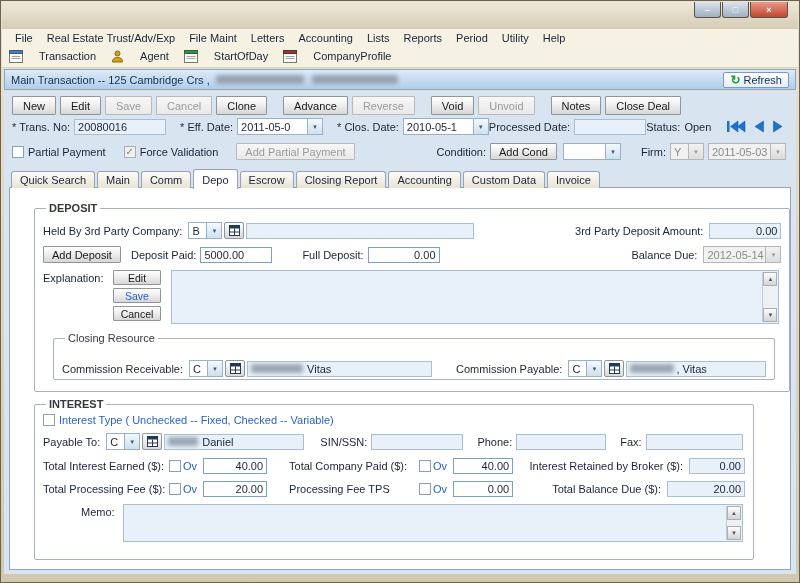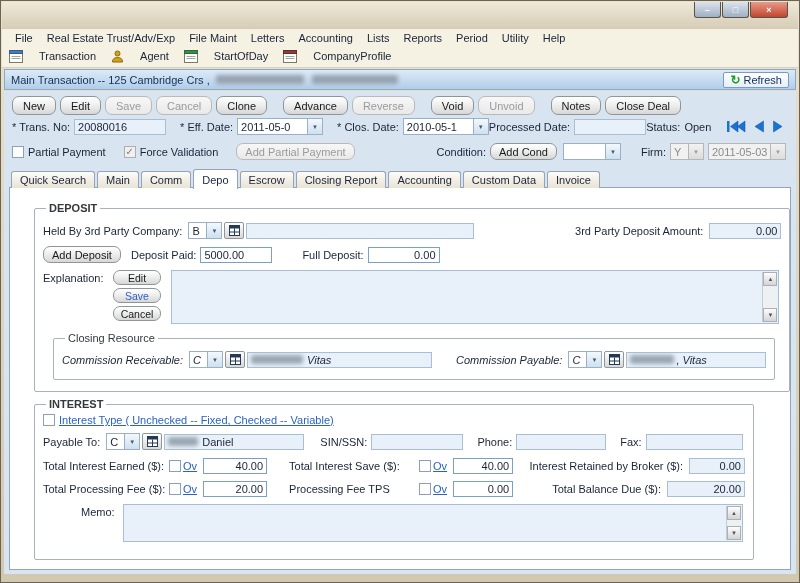--- a/index.html
+++ b/index.html
@@ -31,32 +31,32 @@
   .refresh-btn { margin-left:auto; display:flex; align-items:center; gap:3px; height:16px;
                  background:linear-gradient(#ffffff,#e6eef8); border:1px solid #7a9cc4; border-radius:2px;
                  padding:0 6px; color:#10305c; font-size:11px; font-family:inherit; }
   .refresh-icon { color:#1f9d27; font-weight:bold; font-size:12px; line-height:10px; }
 
   .redact { display:inline-block; height:9px; border-radius:2px; background:#8d99a6; filter:blur(2px); opacity:.85; }
 
   
   .main-panel { position:absolute; top:90px; left:3px; right:3px; bottom:8px; background:#d9e4f1; }
 
-  .btn { height:19px; padding:1px 10px; border:1px solid #8f9698; border-radius:7px; font-size:11px; color:#1a1a1a;
+  .btn { height:19px; padding:1px 10px; border:1px solid #8f9698; border-radius:1px; font-size:11px; color:#1a1a1a;
          background:linear-gradient(#ffffff,#efefef 45%,#d7d7d7); font-family:inherit; white-space:nowrap; }
   .btn.disabled { color:#9b9b9b; border-color:#b9b9b9; background:linear-gradient(#f7f7f7,#e9e9e9); }
   .btn.sm { height:17px; padding:0 8px; }
   .gap8 { width:8px; }
 
   .action-row { position:absolute; top:5px; left:8px; display:flex; align-items:center; gap:4px; }
   .record-row { position:absolute; top:27px; left:8px; right:8px; display:flex; align-items:center; }
   .options-row { position:absolute; top:52px; left:8px; right:8px; display:flex; align-items:center; }
 
   .lbl { white-space:nowrap; color:#1a2438; }
-  .blue { color:#2a62c8;text-decoration:underline; }
+  .blue { color:#2a62c8; }
 
   .fld { height:16px; border:1px solid #a9bed2; background:#e8f1fa; padding:1px 3px; display:flex; align-items:center; overflow:hidden; white-space:nowrap; }
   .fld.white { background:#fff; border-color:#7aa0c4; }
   .fld.num { justify-content:flex-end; }
 
   .combo { height:17px; border:1px solid #98b0c8; background:#fff; display:inline-flex; align-items:stretch; overflow:hidden; }
   .combo .val { flex:1; padding:0 3px; display:flex; align-items:center; white-space:nowrap; overflow:hidden; }
   .combo .dd { width:15px; flex:0 0 15px; background:linear-gradient(#f4f8fc,#cfe0ef); border-left:1px solid #98b0c8;
                display:flex; align-items:center; justify-content:center; font-size:6px; color:#3a5a7a; }
   .combo.disabled { background:#f1f1f1; color:#8b8b8b; border-color:#b6b6b6; }
@@ -329,41 +329,48 @@
         <div class="frow" style="margin-top:7px;">
           <button class="btn sm">Add Deposit</button>
           <span class="lbl ml10 mr4">Deposit Paid:</span>
           <span class="fld white w72">
               <span>5000.00</span>
             </span>
           <span class="lbl ml30 mr4">Full Deposit:</span>
           <span class="fld white num w72">
               <span>0.00</span>
             </span>
+          <span class="rgrp">
+            <span class="lbl mr6">Balance Due:</span>
+            <span class="combo disabled w78">
+                <span class="val">2012-05-14</span>
+                <span class="dd">▼</span>
+              </span>
+          </span>
         </div>
 
         <div class="frow" style="margin-top:7px; align-items:flex-start;">
           <span class="lbl mr8" style="margin-top:2px; width:62px;">Explanation:</span>
           <span class="btn-stack">
             <button class="btn">Edit</button>
             <button class="btn" style="color:#2a62c8;">Save</button>
             <button class="btn">Cancel</button>
           </span>
           <span class="textarea" style="flex:1; height:54px; margin-left:10px; margin-right:2px;">
             <span></span>
             <span class="sb">
               <span class="sb-btn">▲</span>
               <span class="sb-btn">▼</span>
             </span>
           </span>
         </div>
 
         <fieldset class="fs-closing">
           <legend>Closing Resource</legend>
-          <div class="frow" style="margin-top:5px;font-style:italic;">
+          <div class="frow" style="margin-top:14px;">
             <span class="lbl mr6">Commission Receivable:</span>
             <span class="combo w34">
                 <span class="val">C</span>
                 <span class="dd">▼</span>
               </span>
             <span class="lookup ml2">
                 <svg width="11" height="11" viewBox="0 0 11 11">
                   <rect x="0.5" y="0.5" width="10" height="10" fill="#fff" stroke="#223a55"></rect>
                   <rect x="0.5" y="0.5" width="10" height="3" fill="#223a55"></rect>
                   <line x1="5.5" y1="3.5" x2="5.5" y2="10.5" stroke="#223a55"></line>
@@ -437,21 +444,21 @@
             </span>
         </div>
 
         <div class="frow" style="margin-top:8px;">
           <span class="lbl lblc1">Total Interest Earned ($):</span>
           <span class="cb ml4"></span>
           <span class="lbl blue ml2 mr6">Ov</span>
           <span class="fld white num w64">
               <span>40.00</span>
             </span>
-          <span class="lbl lblc2">Total Interest Save ($):</span>
+          <span class="lbl lblc2">Total Company Paid ($):</span>
           <span class="cb ml4"></span>
           <span class="lbl blue ml2 mr6">Ov</span>
           <span class="fld white num w60">
               <span>40.00</span>
             </span>
           <span class="rgrp">
             <span class="lbl mr6">Interest Retained by Broker ($):</span>
             <span class="fld num w56">
                 <span>0.00</span>
               </span>

